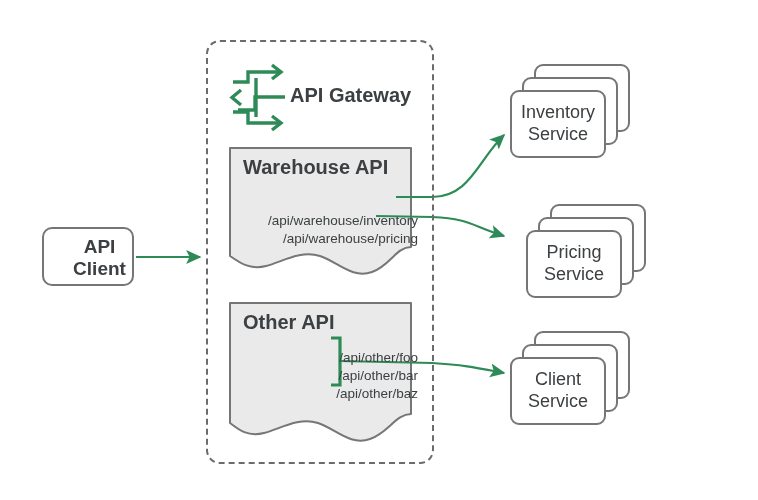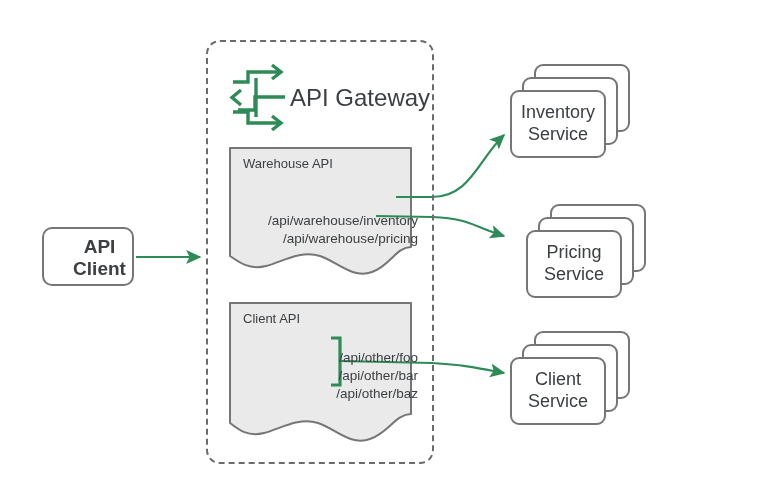--- a/index.html
+++ b/index.html
@@ -50,27 +50,27 @@
     left: 206px; top: 40px;
     width: 228px; height: 424px;
     border: 2px dashed #6b6b6b;
     border-radius: 14px;
     box-sizing: border-box;
     background: transparent;
   }
   #gateway-title {
     left: 290px; top: 84px;
     width: 140px;
-    font-size: 24px;
-    font-weight: 400;
+    font-size: 20px;
+    font-weight: 700;
     text-align: left;
   }
   .doc-title {
-    font-size: 13px;
-    font-weight: 400;
+    font-size: 20px;
+    font-weight: 700;
     text-align: left;
   }
   .doc-paths {
     font-size: 13.5px;
     font-weight: 400;
     text-align: right;
     line-height: 1.32;
     color: #3c4043;
     margin-top: 26px;
   }
@@ -158,21 +158,21 @@
 <div id="api-client-label" class="lbl">API
 Client</div>
 
 <div id="gateway-container"></div>
 <div id="gateway-title" class="lbl">API Gateway</div>
 
 <div id="warehouse-title" class="lbl doc-title">Warehouse API</div>
 <div id="warehouse-paths" class="lbl doc-paths">/api/warehouse/inventory
 /api/warehouse/pricing</div>
 
-<div id="other-title" class="lbl doc-title">Client API</div>
+<div id="other-title" class="lbl doc-title">Other API</div>
 <div id="other-paths" class="lbl doc-paths">/api/other/foo
 /api/other/bar
 /api/other/baz</div>
 
 <div id="inventory-stack" class="svc-stack">
   <div class="svc-card svc-back2"></div>
   <div class="svc-card svc-back1"></div>
   <div class="svc-card svc-front"></div>
   <div class="svc-label">Inventory
 Service</div>

